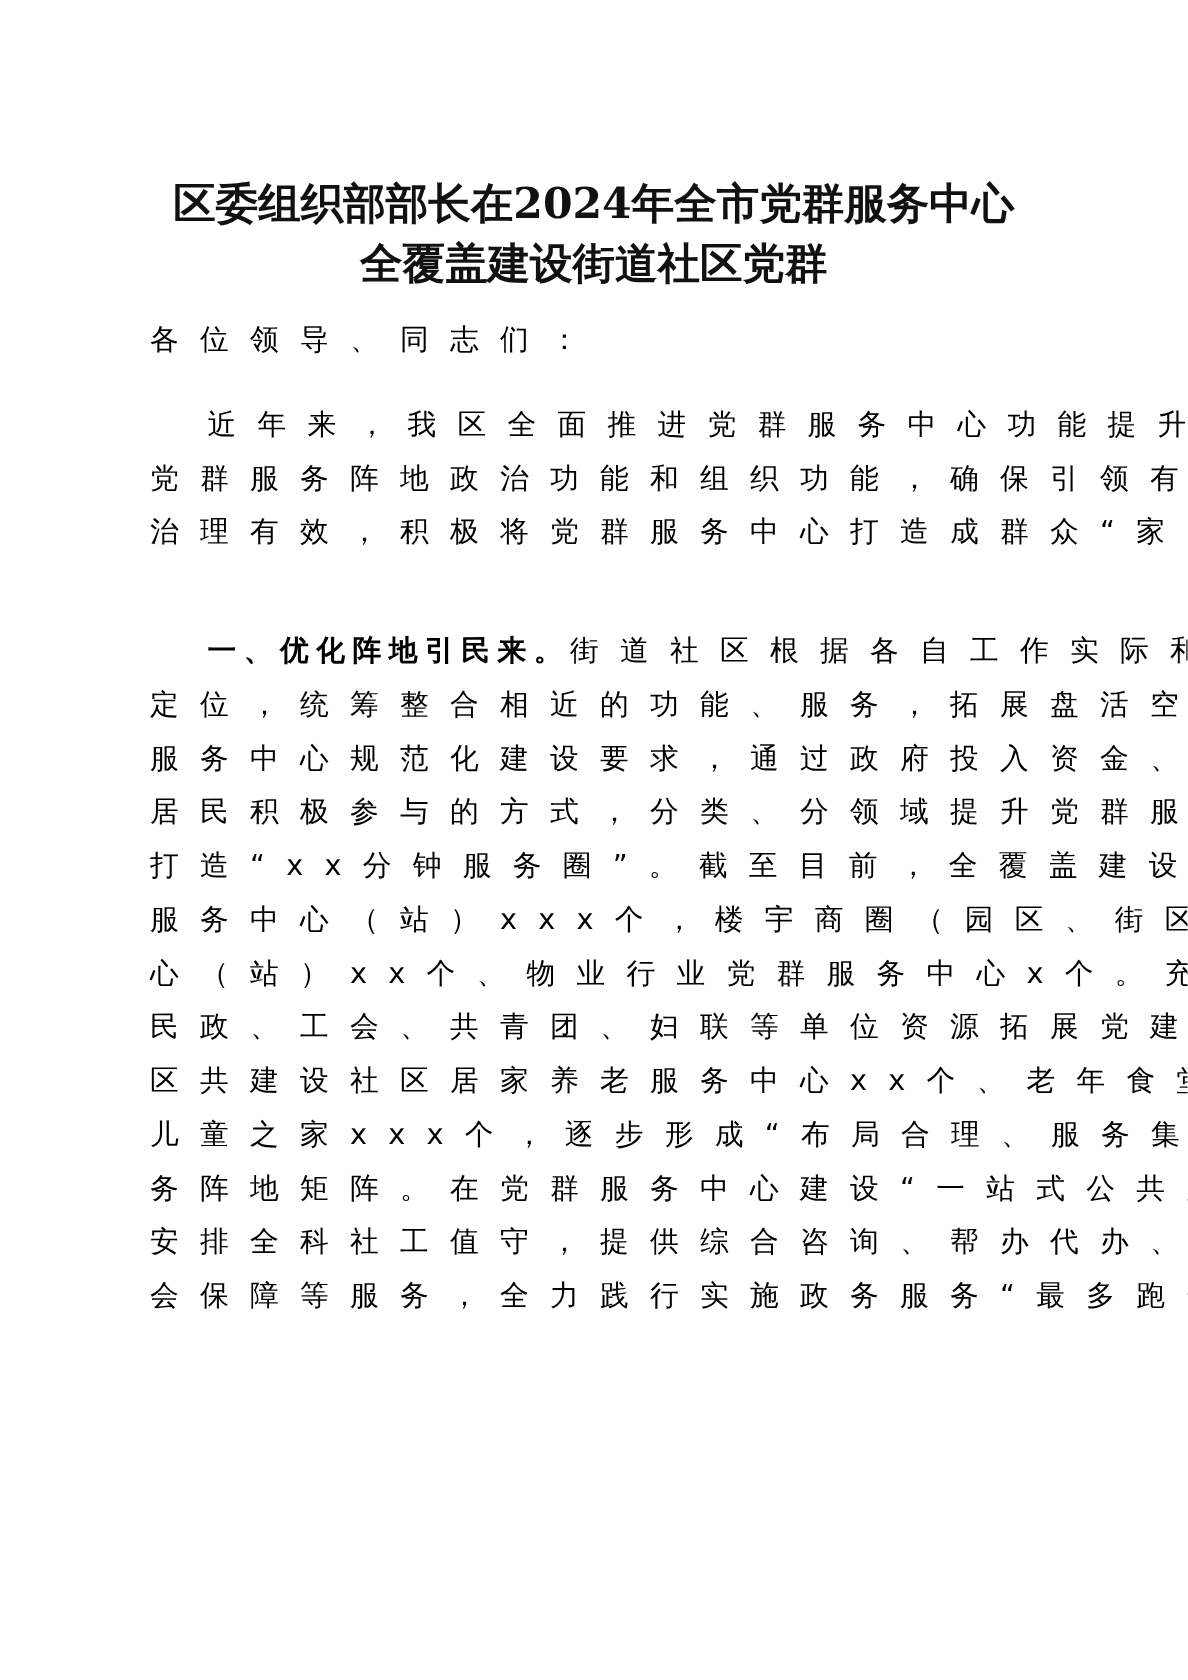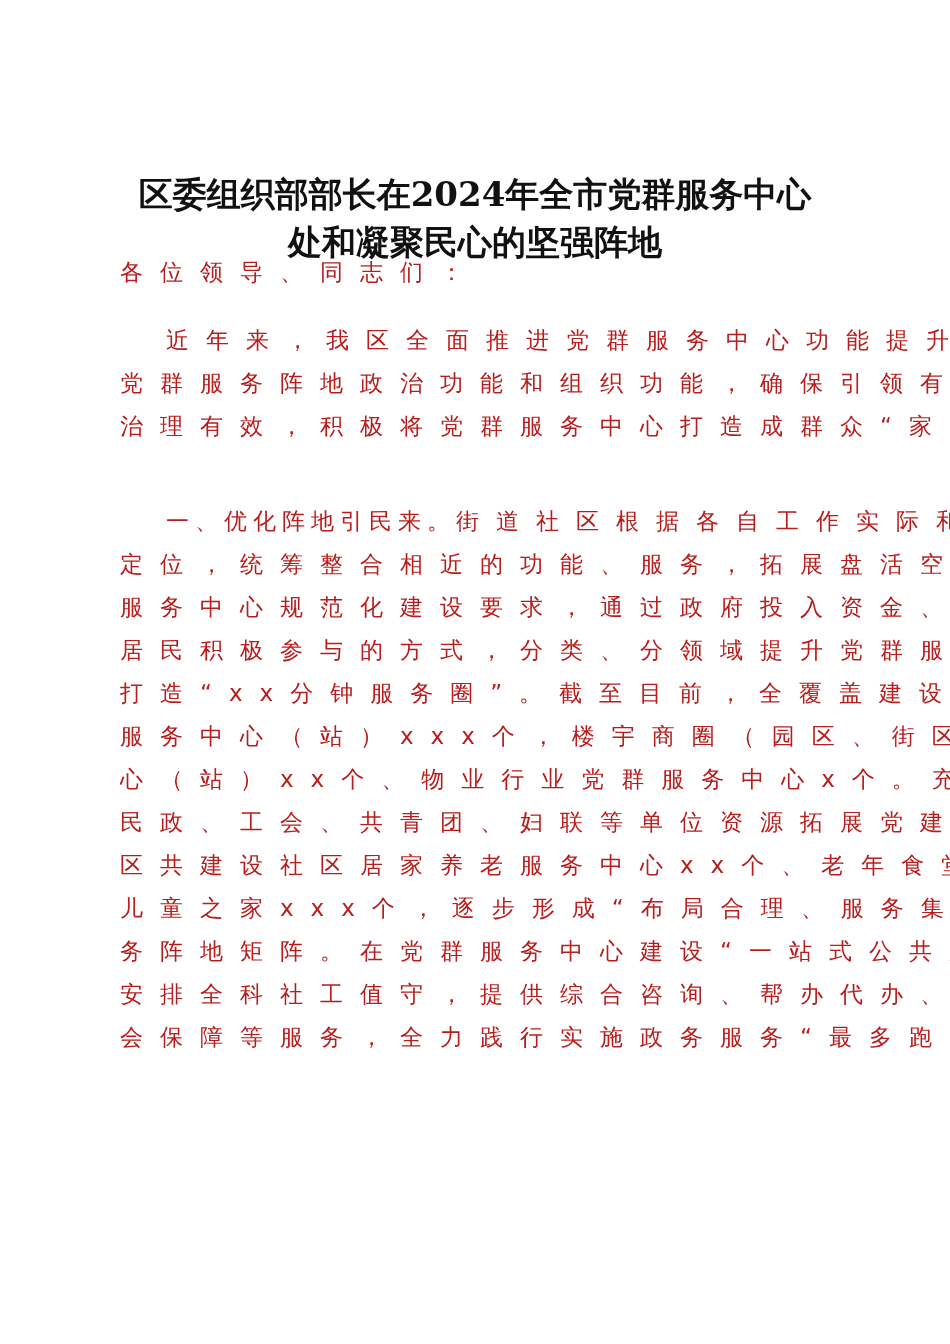--- a/index.html
+++ b/index.html
@@ -3,39 +3,38 @@
 <meta charset="utf-8">
 <style>
   html, body { margin: 0; padding: 0; background: #ffffff; }
   body { width: 950px; height: 1344px; position: relative; overflow: hidden; }
   .page { position: absolute; left: 0; top: 0; width: 950px; height: 1344px; background: #ffffff; }
   .title {
     position: absolute; left: 0; width: 950px; text-align: center;
     font-family: "DejaVu Serif", "Liberation Serif", serif;
     font-weight: bold; font-size: 34px; color: #111111; letter-spacing: 0px;
     white-space: nowrap;
-    margin-top: 32px;
   }
   .title.l1 { top: 140px; }
   .title.l2 { top: 188px; }
   .line {
     position: absolute; left: 120px; white-space: nowrap;
     font-family: "DejaVu Sans", "Liberation Sans", sans-serif;
-    font-size: 23px; color: #b91c1c; letter-spacing: 17px; height: 30px; line-height: 30px;
+    font-size: 23px; color: #000000; letter-spacing: 17px; height: 30px; line-height: 30px;
   }
   .line.indent { left: 166px; }
-  .bold { font-weight: normal; letter-spacing: 6px; }
+  .bold { font-weight: bold; letter-spacing: 6px; }
 </style>
 </head>
 <body>
 
 <div class="page">
 
   <div class="title l1">区委组织部部长在2024年全市党群服务中心</div>
-  <div class="title l2">处和凝聚民心的坚强阵地</div>
+  <div class="title l2">全覆盖建设街道社区党群</div>
 
   <div class="line" style="top:257px">各位领导、同志们：</div>
 
   <div class="line indent" style="top:325px">近年来，我区全面推进党群服务中心功能提升，不断强化</div>
   <div class="line" style="top:368px">党群服务阵地政治功能和组织功能，确保引领有力、服务有心、</div>
   <div class="line" style="top:411px">治理有效，积极将党群服务中心打造成群众“家门口”的好去</div>
 
   <div class="line indent" style="top:506px">
     <span class="bold">一、优化阵地引民来。</span><span>街道社区根据各自工作实际和自身</span>
   </div>

